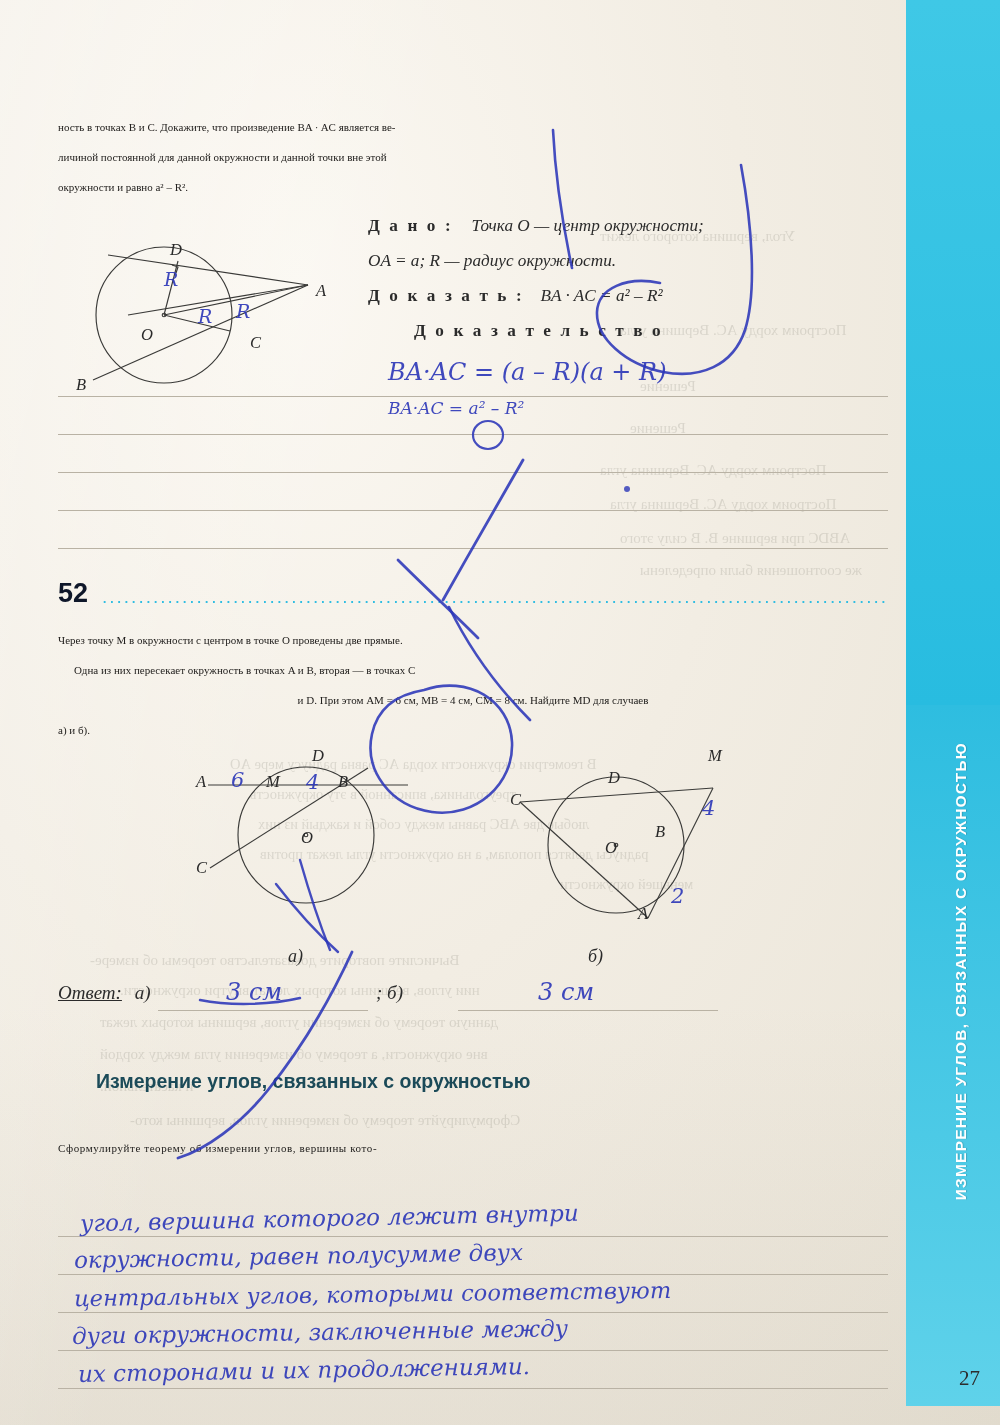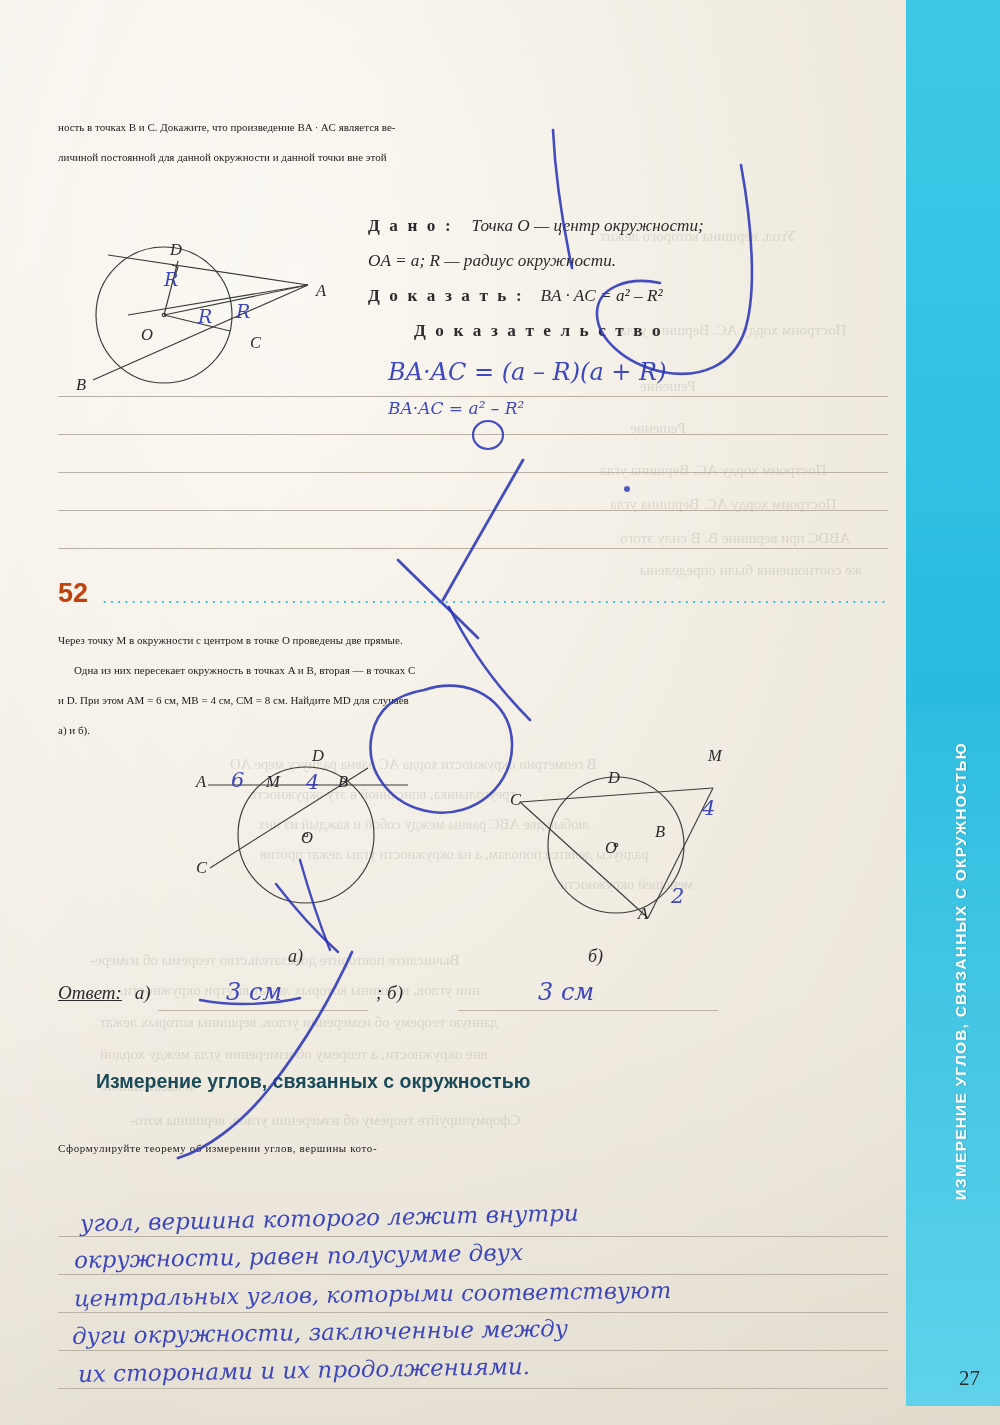--- a/index.html
+++ b/index.html
@@ -94,21 +94,21 @@
   .rule-line {
     position: absolute;
     height: 0;
     border-top: 1px solid #b9b2a4;
   }
   .task-num {
     position: absolute;
     font-family: "Liberation Sans", sans-serif;
     font-weight: bold;
     font-size: 27px;
-    color: #c2410c;
+    color: #0f172a;
   }
   .dots {
     position: absolute;
     font-family: "Liberation Sans", sans-serif;
     font-size: 19px;
     color: #2fbde2;
     letter-spacing: 2px;
     overflow: hidden;
     white-space: nowrap;
   }
@@ -202,20 +202,23 @@
   <div class="side-label">ИЗМЕРЕНИЕ УГЛОВ, СВЯЗАННЫХ С ОКРУЖНОСТЬЮ</div>
 
   <div class="content">
 
     <div class="ptext" style="left:0px; top:112px; width:830px;">
       <span>ность в точках B и C. Докажите, что произведение BA · AC является ве-</span>
     </div>
     <div class="ptext" style="left:0px; top:142px; width:830px;">
       <span>личиной постоянной для данной окружности и данной точки вне этой</span>
     </div>
+    <div class="ptext" style="left:0px; top:172px; width:830px;">
+      <span>окружности и равно a² – R².</span>
+    </div>
 
     <div class="given-block">
       <div class="given-row">
         <span class="bold-sp">Д а н о :</span>
         <span class="i" style="margin-left:14px;">Точка O — центр окружности;</span>
       </div>
       <div class="given-row i">OA = a; R — радиус окружности.</div>
       <div class="given-row">
         <span class="bold-sp">Д о к а з а т ь :</span>
         <span class="i" style="margin-left:12px;">BA · AC = a² – R²</span>
@@ -253,21 +256,21 @@
     <div class="rule-line" style="left:0px; top:510px; width:830px;"></div>
     <div class="rule-line" style="left:0px; top:548px; width:830px;"></div>
 
     <div class="task-num" style="left:0px; top:578px;">52</div>
     <div class="dots" style="left:44px; top:586px; width:786px;">
       ......................................................................................................................................
     </div>
 
     <div class="ptext" style="left:0px; top:625px; width:830px;">Через точку M в окружности с центром в точке O проведены две прямые.</div>
     <div class="ptext" style="left:16px; top:655px; width:830px;">Одна из них пересекает окружность в точках A и B, вторая — в точках C</div>
-    <div class="ptext" style="left:0px; top:685px; width:830px;">и D. При этом AM = 6 см, MB = 4 см, CM = 8 см. Найдите MD для случаев</div>
+    <div class="ptext" style="left:0px; top:685px; width:830px;text-align:center;">и D. При этом AM = 6 см, MB = 4 см, CM = 8 см. Найдите MD для случаев</div>
     <div class="ptext" style="left:0px; top:715px; width:830px;">а) и б).</div>
 
     <svg class="fig" style="left:130px; top:750px;" width="240" height="170" viewBox="0 0 240 170">
       <circle cx="118" cy="85" r="68"></circle>
       <line x1="20" y1="35" x2="220" y2="35"></line>
       <line x1="22" y1="118" x2="180" y2="18"></line>
       <circle cx="118" cy="85" r="1.8" fill="#3a3a38"></circle>
     </svg>
     <div class="fig-label" style="left:138px; top:772px;">A</div>
     <div class="fig-label" style="left:208px; top:772px;">M</div>

